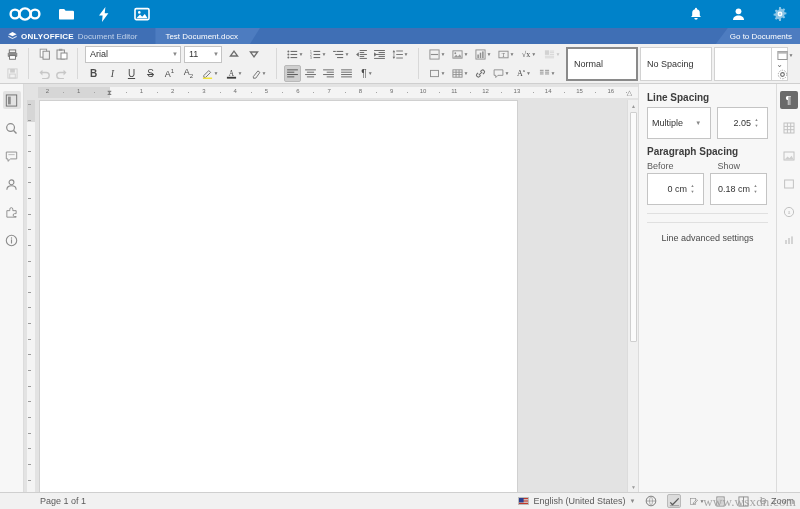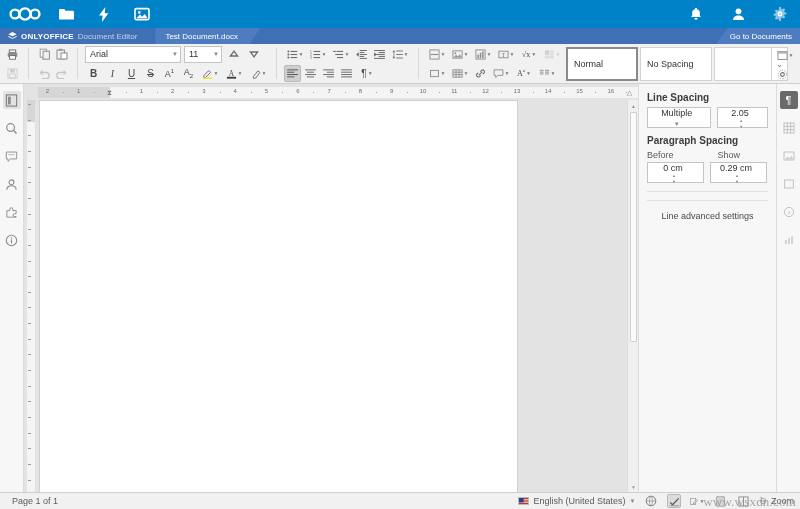--- a/index.html
+++ b/index.html
@@ -149,22 +149,22 @@
   
   .rpanel{
     width:138px; background:#f7f7f7; border-left:1px solid #dcdcdc;
     padding:6px 8px 0 8px; font-size:9px; color:#4a4a4a;
   }
   .rp-h{ font-weight:bold; font-size:10px; color:#3d3d3d; margin:2px 0 4px 0; }
   .rp-row{ display:flex; gap:6px; margin-bottom:7px; }
   .rp-lbls{ display:flex; gap:20px; font-size:9px; color:#5a5a5a; margin-bottom:2px; }
   .rp-lbls span{ width:57px; }
   .spin{
-    height:21px; background:#fff; border:1px solid #c4c4c4; display:flex; align-items:center;
-    font-size:9px; color:#333; padding:0 7px 0 4px;flex-direction:column;
+    height:32px; background:#fff; border:1px solid #c4c4c4; display:flex; align-items:center;
+    font-size:9px; color:#333; padding:0 7px 0 4px;
   }
   .spin .sv{ flex:1; text-align:right; padding-right:2px; white-space:nowrap; }
   .spin .arrows{ display:flex; flex-direction:column; width:7px; color:#888; }
   .spin .arrows i{ font-size:4px; line-height:6px; font-style:normal; text-align:center; }
   .spin.sel-combo .sv{ text-align:left; }
   .spin.sel-combo .cc{ font-size:6px; color:#888; padding-right:2px; }
   .w-sel{ width:66px; }
   .w-val{ width:52px; }
   .w-half{ width:57px; }
   .chk-row{ display:flex; gap:5px; margin-top:2px; }
@@ -184,21 +184,21 @@
     width:18px; height:18px; display:flex; align-items:center; justify-content:center;
     cursor:pointer; border-radius:2px; color:#b5b5b5;
   }
   .rsb-btn.act{ background:#6a6a6a; color:#fff; }
 
   
   .status{
     height:17px; background:#f1f1f1; border-top:1px solid #cfcfcf;
     display:flex; align-items:center; position:relative; font-size:9px; color:#5a5a5a;
   }
-  .st-left{ padding-left:12px; }
+  .st-left{ padding-left:40px; }
   .st-right{ position:absolute; right:6px; display:flex; align-items:center; gap:9px; }
   .flag{ width:11px; height:8px; position:relative; overflow:hidden; border:1px solid #bbb; }
   .st-btn{ width:14px; height:14px; display:flex; align-items:center; justify-content:center; color:#6a6a6a; cursor:pointer; }
   .st-btn.act{ border:1px solid #b9b9b9; background:#dcdcdc; border-radius:2px; }
   .lang{ display:flex; align-items:center; gap:4px; cursor:pointer; }
   .zoomgrp{ display:flex; align-items:center; gap:4px; }
 
   .watermark{
     position:absolute; right:4px; bottom:-1px; font-size:13px; color:#9a9a9a;
     font-family:"Liberation Serif", serif; opacity:.85; pointer-events:none;
@@ -886,21 +886,21 @@
     </div>
     <div class="rp-row">
       <div class="spin w-half">
         <span class="sv">0 cm</span>
         <span class="arrows">
             <i>▲</i>
             <i>▼</i>
           </span>
       </div>
       <div class="spin w-half">
-        <span class="sv">0.29 cm</span>
+        <span class="sv">0.18 cm</span>
         <span class="arrows">
             <i>▲</i>
             <i>▼</i>
           </span>
       </div>
     </div>
 
 
     <div class="rp-div"></div>
 

